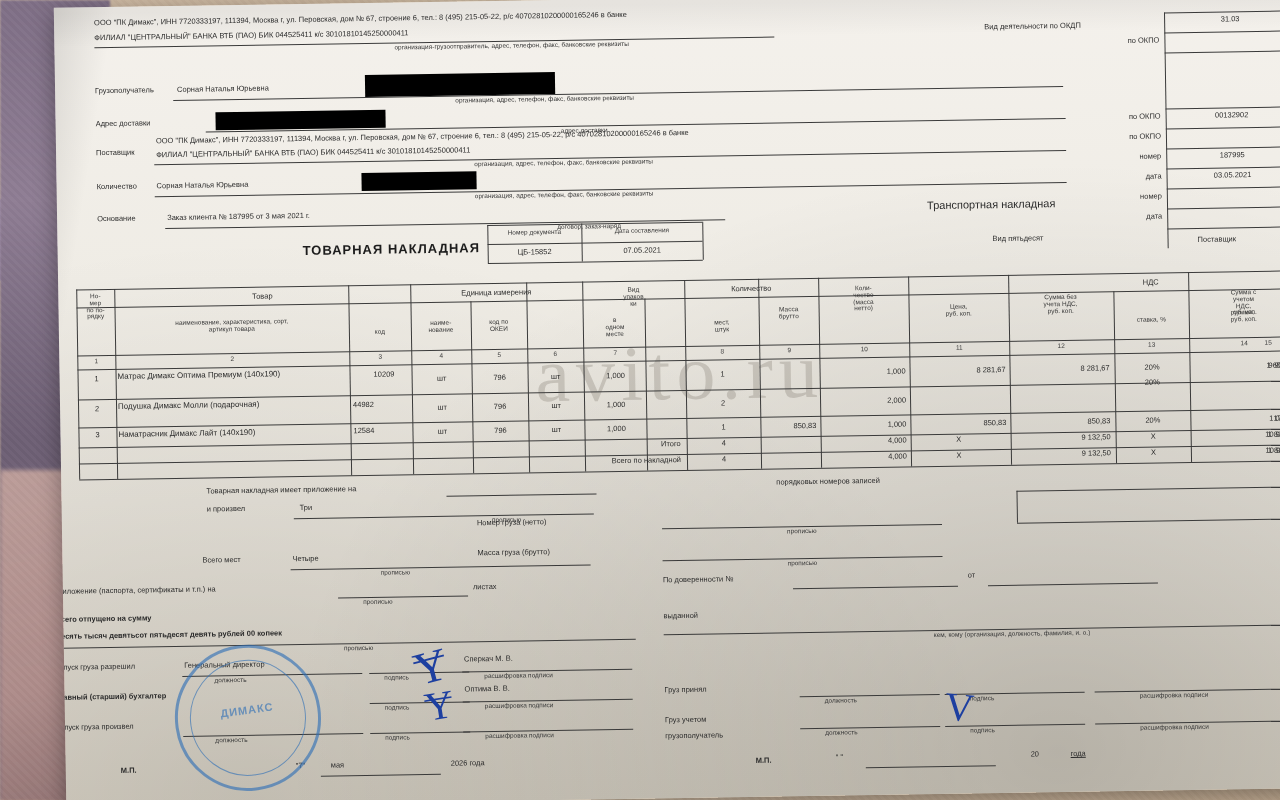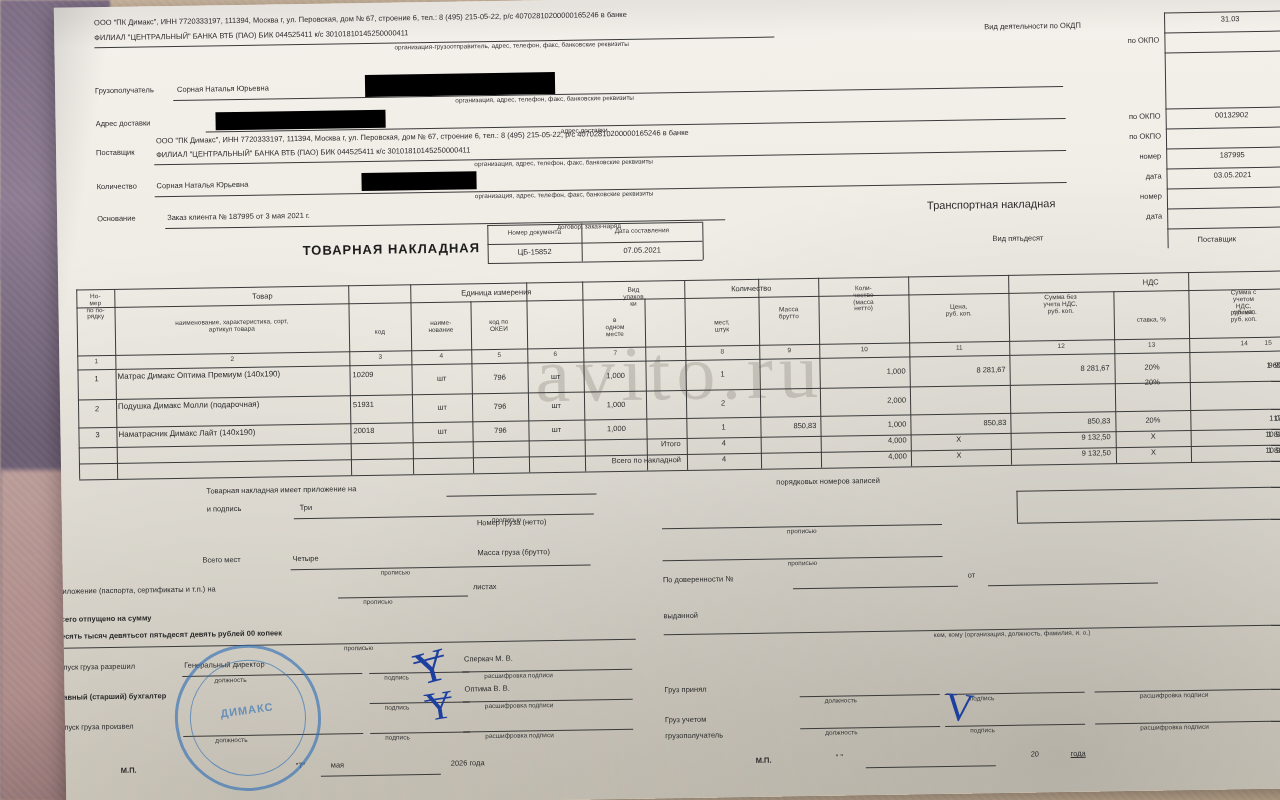--- a/index.html
+++ b/index.html
@@ -251,53 +251,53 @@
   <div class="t xs c" style="left:702px;top:351px;width:56px;">9</div>
   <div class="t xs c" style="left:762px;top:351px;width:86px;">10</div>
   <div class="t xs c" style="left:852px;top:351px;width:96px;">11</div>
   <div class="t xs c" style="left:952px;top:351px;width:100px;">12</div>
   <div class="t xs c" style="left:1057px;top:351px;width:71px;">13</div>
   <div class="t xs c" style="left:1132px;top:351px;width:106px;">14</div>
   <div class="t xs c" style="left:1180px;top:351px;width:58px;">15</div>
 
   <div class="t sm c" style="left:20px;top:368px;width:34px;">1</div>
   <div class="t sm" style="left:58px;top:366px;width:232px;white-space:normal;font-size:8px;">Матрас Димакс Оптима Премиум (140х190)</div>
-  <div class="t sm" style="left:293px;top:368px;">10209</div>
+  <div class="t sm" style="left:293px;top:368px;padding-left:21px;">10209</div>
   <div class="t sm c" style="left:354px;top:373px;width:56px;">шт</div>
   <div class="t sm c" style="left:414px;top:373px;width:52px;">796</div>
   <div class="t sm c" style="left:470px;top:373px;width:52px;">шт</div>
   <div class="t sm c" style="left:528px;top:373px;width:56px;">1,000</div>
   <div class="t sm c" style="left:628px;top:373px;width:70px;">1</div>
   <div class="t sm r" style="left:700px;top:373px;width:56px;"></div>
   <div class="t sm r" style="left:760px;top:373px;width:86px;">1,000</div>
   <div class="t sm r" style="left:850px;top:373px;width:96px;">8 281,67</div>
   <div class="t sm r" style="left:950px;top:373px;width:100px;">8 281,67</div>
   <div class="t sm c" style="left:1057px;top:373px;width:71px;">20%</div>
   <div class="t sm r" style="left:1130px;top:373px;width:106px;">1 656,33</div>
   <div class="t sm r" style="left:1180px;top:373px;width:58px;">9 938,00</div>
 
   <div class="t sm c" style="left:20px;top:398px;width:34px;">2</div>
   <div class="t sm" style="left:58px;top:396px;width:232px;white-space:normal;font-size:8px;">Подушка Димакс Молли (подарочная)</div>
-  <div class="t sm" style="left:293px;top:398px;">51931</div>
+  <div class="t sm" style="left:293px;top:398px;">44982</div>
   <div class="t sm c" style="left:354px;top:402px;width:56px;">шт</div>
   <div class="t sm c" style="left:414px;top:402px;width:52px;">796</div>
   <div class="t sm c" style="left:470px;top:402px;width:52px;">шт</div>
   <div class="t sm c" style="left:528px;top:402px;width:56px;">1,000</div>
   <div class="t sm c" style="left:628px;top:402px;width:70px;">2</div>
   <div class="t sm r" style="left:700px;top:402px;width:56px;"></div>
   <div class="t sm r" style="left:760px;top:402px;width:86px;">2,000</div>
   <div class="t sm r" style="left:850px;top:402px;width:96px;"></div>
   <div class="t sm r" style="left:950px;top:402px;width:100px;"></div>
   <div class="t sm c" style="left:1057px;top:388px;width:71px;">20%</div>
   <div class="t sm r" style="left:1130px;top:402px;width:106px;"></div>
   <div class="t sm r" style="left:1180px;top:402px;width:58px;"></div>
 
   <div class="t sm c" style="left:20px;top:424px;width:34px;">3</div>
   <div class="t sm" style="left:58px;top:424px;width:232px;white-space:normal;font-size:8px;">Наматрасник Димакс Лайт (140х190)</div>
-  <div class="t sm" style="left:293px;top:424px;">20018</div>
+  <div class="t sm" style="left:293px;top:424px;">12584</div>
   <div class="t sm c" style="left:354px;top:426px;width:56px;">шт</div>
   <div class="t sm c" style="left:414px;top:426px;width:52px;">796</div>
   <div class="t sm c" style="left:470px;top:426px;width:52px;">шт</div>
   <div class="t sm c" style="left:528px;top:426px;width:56px;">1,000</div>
   <div class="t sm c" style="left:628px;top:426px;width:70px;">1</div>
   <div class="t sm r" style="left:700px;top:426px;width:56px;">850,83</div>
   <div class="t sm r" style="left:760px;top:426px;width:86px;">1,000</div>
   <div class="t sm r" style="left:850px;top:426px;width:96px;">850,83</div>
   <div class="t sm r" style="left:950px;top:426px;width:100px;">850,83</div>
   <div class="t sm c" style="left:1057px;top:426px;width:71px;">20%</div>
@@ -317,21 +317,21 @@
   <div class="t sm c" style="left:628px;top:458px;width:70px;">4</div>
   <div class="t sm r" style="left:760px;top:458px;width:86px;">4,000</div>
   <div class="t sm c" style="left:850px;top:458px;width:96px;">X</div>
   <div class="t sm r" style="left:950px;top:458px;width:100px;">9 132,50</div>
   <div class="t sm c" style="left:1057px;top:458px;width:71px;">X</div>
   <div class="t sm r" style="left:1130px;top:458px;width:106px;">1 826,50</div>
   <div class="t sm r" style="left:1180px;top:458px;width:58px;">10 959,00</div>
 
   <div class="t sm" style="left:145px;top:482px;">Товарная накладная имеет приложение на</div>
   <div class="ln h" style="left:385px;top:494px;width:150px;"></div>
-  <div class="t sm" style="left:145px;top:500px;">и подпись</div>
+  <div class="t sm" style="left:145px;top:500px;">и произвел</div>
   <div class="t sm" style="left:238px;top:500px;">Три</div>
   <div class="ln h" style="left:232px;top:514px;width:300px;"></div>
   <div class="t xs c" style="left:430px;top:516px;">прописью</div>
   <div class="t sm" style="left:715px;top:482px;">порядковых номеров записей</div>
 
   <div class="t sm" style="left:415px;top:518px;">Номер груза (нетто)</div>
   <div class="ln h" style="left:600px;top:530px;width:280px;"></div>
   <div class="t xs c" style="left:725px;top:532px;">прописью</div>
 
   <div class="t sm" style="left:140px;top:551px;">Всего мест</div>

